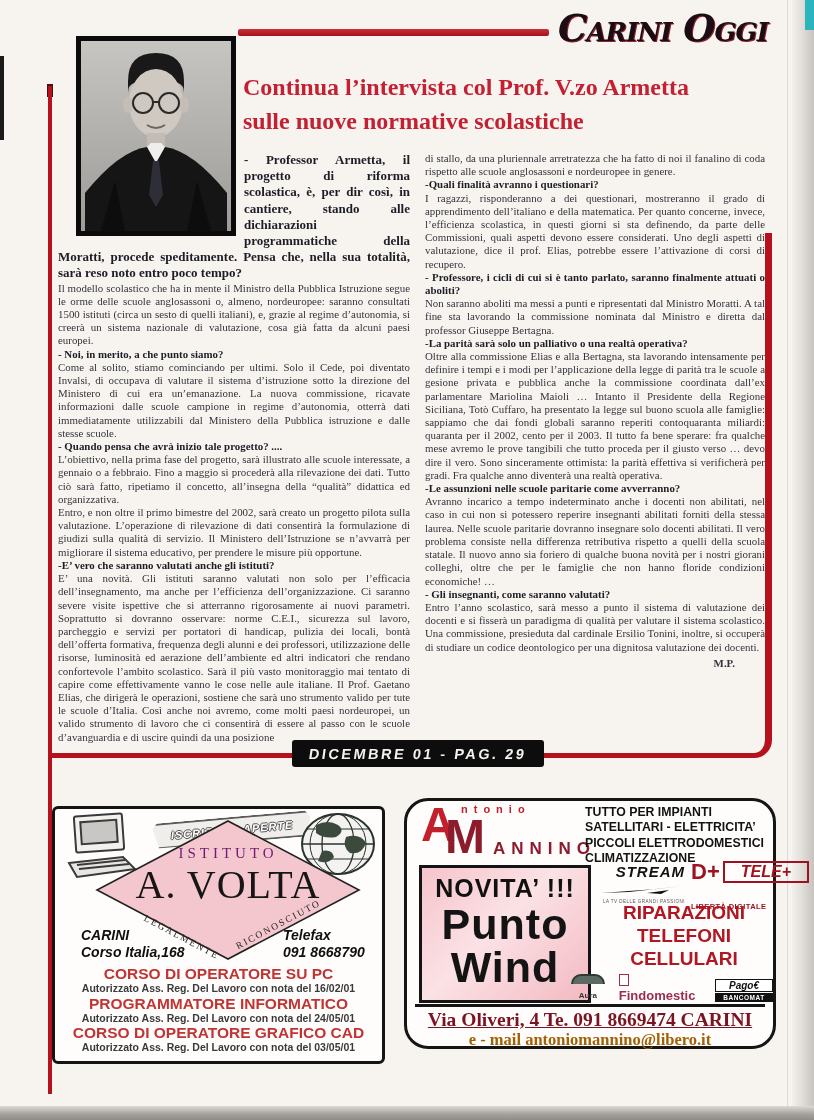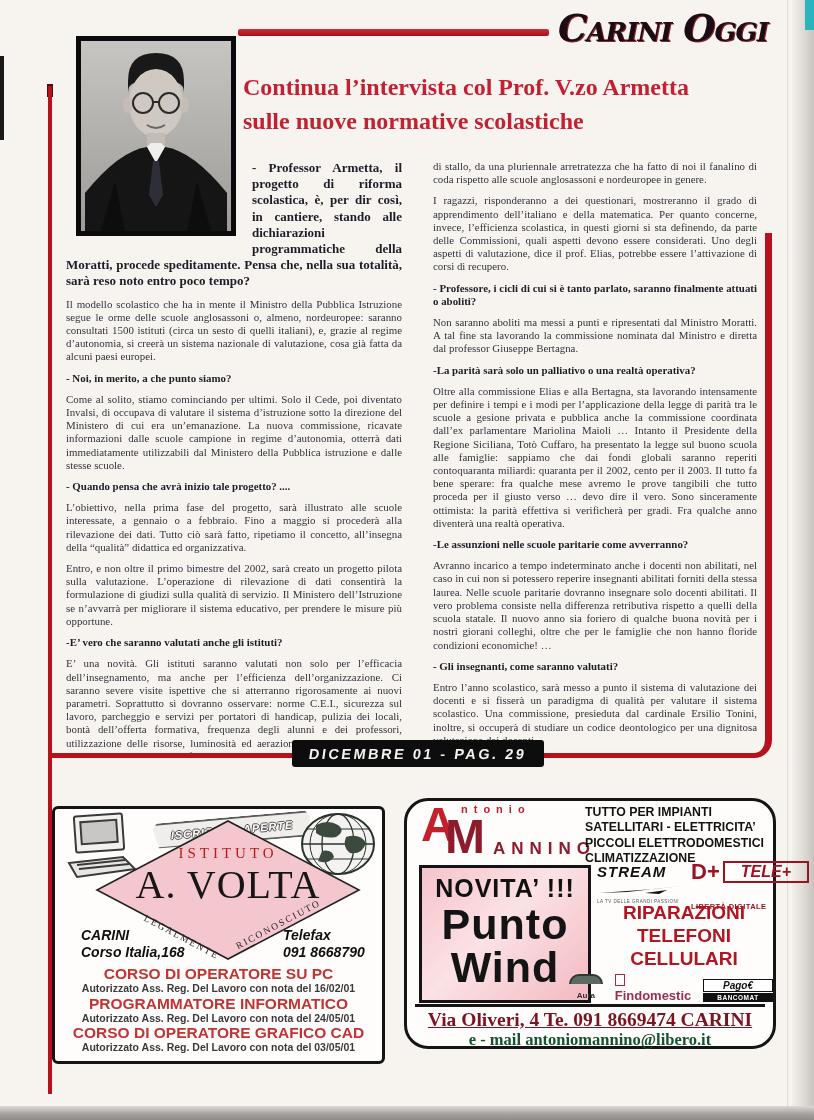--- a/index.html
+++ b/index.html
@@ -44,21 +44,21 @@
   
   .photo{left:76px;top:36px;width:160px;height:200px;border:5px solid #0b0b0b;
     box-sizing:border-box;background:#b7b5b2;}
   .photo svg{display:block;width:100%;height:100%;}
 
   
   .columns{left:58px;top:152px;width:707px;height:601px;display:flex;gap:15px;overflow:hidden;}
   .col{overflow:hidden;}
   .col-left{width:352px;}
   .col-right{width:340px;}
-  .col p{margin:8px;text-align:justify;font-size:10.9px;line-height:13.2px;color:#33333c;}
+  .col p{margin:0;text-align:justify;font-size:10.9px;line-height:13.2px;color:#33333c;}
   .col p.q{font-weight:bold;color:#1d1d26;}
   .col p.intro{font-size:13px;line-height:16.2px;font-weight:bold;color:#1d1d26;}
   .float-spacer{float:left;width:186px;height:86px;}
   .col p.closing{font-style:italic;}
   .col p.sig{text-align:right;font-weight:bold;padding-right:30px;margin-top:3px;}
 
   
   .footer-banner{left:292px;top:740px;width:252px;height:27px;background:#0d0d0d;
     border-radius:3px;z-index:4;display:flex;align-items:center;justify-content:center;}
   .footer-banner span{color:#f4f2ee;font-family:"Liberation Sans",sans-serif;
@@ -73,21 +73,21 @@
   .volta-banner{left:98px;top:8px;width:158px;height:22px;transform:rotate(-5deg);
     background:#f0eeea;border-top:2px solid #5a5a5a;border-bottom:2px solid #5a5a5a;
     display:flex;align-items:center;justify-content:center;
     clip-path:polygon(0 20%,3% 0,97% 0,100% 25%,98% 100%,3% 95%);}
   .volta-banner span{font-family:"Liberation Sans",sans-serif;font-weight:bold;font-style:italic;
     font-size:11px;letter-spacing:1px;color:#fff;
     text-shadow:-1px 0 #555,1px 0 #555,0 -1px #555,0 1px #555;}
   .volta-globe{right:4px;top:2px;}
   .volta-diamond-svg{left:40px;top:10px;}
   .diamond-istituto{left:40px;top:36px;width:266px;text-align:center;
-    font-size:15px;letter-spacing:4px;color:#b91c1c;}
+    font-size:15px;letter-spacing:4px;color:#701a75;}
   .diamond-name{left:40px;top:52px;width:266px;text-align:center;
     font-size:40px;font-weight:500;letter-spacing:1px;color:#161616;
     font-family:"Liberation Serif",serif;}
   .diamond-leg{left:92px;top:104px;transform:rotate(28deg);transform-origin:left top;
     font-size:9.5px;letter-spacing:2px;color:#2a2a2a;}
   .diamond-ric{left:184px;top:132px;transform:rotate(-28deg);transform-origin:left bottom;
     font-size:9.5px;letter-spacing:2px;color:#2a2a2a;}
   .volta-addr{font-family:"Liberation Sans",sans-serif;font-weight:bold;font-style:italic;
     font-size:14px;line-height:17px;color:#101010;}
   .volta-addr-l{left:26px;top:118px;}
@@ -110,21 +110,21 @@
     font-weight:bold;font-size:17px;letter-spacing:6px;color:#8c1c2c;}
   .services{left:178px;top:4px;width:190px;font-family:"Liberation Sans",sans-serif;
     font-weight:bold;font-size:12.3px;line-height:15.4px;color:#121212;}
   .novita{left:12px;top:64px;width:172px;height:138px;border:3px solid #141414;
     background:linear-gradient(135deg,#f6c3cb 0%,#fbe2e5 45%,#f3b9c2 100%);
     text-align:center;box-sizing:border-box;}
   .novita-h{font-family:"Liberation Sans",sans-serif;font-weight:bold;font-size:25px;
     color:#111;margin-top:6px;letter-spacing:1px;}
   .novita-big{font-family:"Liberation Sans",sans-serif;font-weight:bold;font-size:43px;
     line-height:43px;color:#141414;letter-spacing:1px;}
-  .stream{left:190px;top:62px;width:88px;text-align:left;}
+  .stream{left:190px;top:62px;width:88px;text-align:right;}
   .stream-name{font-family:"Liberation Sans",sans-serif;font-weight:bold;font-style:italic;
     font-size:15px;color:#111;letter-spacing:1px;}
   .stream-tag{font-family:"Liberation Sans",sans-serif;font-size:4.5px;color:#555;
     letter-spacing:.5px;margin-top:1px;}
   .dplus{left:284px;top:58px;width:84px;}
   .dplus-row{display:flex;align-items:center;gap:3px;}
   .dplus-d{font-family:"Liberation Sans",sans-serif;font-weight:bold;font-size:22px;color:#9e1120;}
   .dplus-tele{border:2px solid #9e1120;color:#9e1120;font-family:"Liberation Sans",sans-serif;
     font-weight:bold;font-style:italic;font-size:16px;padding:0 16px;}
   .dplus-tag{font-family:"Liberation Sans",sans-serif;font-weight:bold;font-size:7.5px;
@@ -135,28 +135,28 @@
   .partners{left:158px;top:172px;width:208px;display:flex;align-items:center;gap:8px;}
   .aura{text-align:center;width:46px;}
   .aura-arch{display:block;margin:0 auto;width:30px;height:8px;border:2px solid #2c3a34;
     border-bottom:none;border-radius:15px 15px 0 0;background:#5b6b63;}
   .aura-name{font-family:"Liberation Sans",sans-serif;font-size:8px;font-weight:bold;color:#333;}
   .findomestic{font-family:"Liberation Sans",sans-serif;font-weight:bold;font-size:13px;color:#9c2c50;}
   .findo-sym{display:inline-block;border:1.5px solid #9c2c50;width:8px;height:10px;
     margin-right:2px;vertical-align:-1px;}
   .pago{text-align:center;}
   .pago-top{display:inline-block;border:1.5px solid #111;font-family:"Liberation Sans",sans-serif;
-    font-weight:bold;font-style:italic;font-size:10px;color:#111;padding:0 19px;background:#fff;}
+    font-weight:bold;font-style:italic;font-size:10px;color:#111;padding:0 13px;background:#fff;}
   .pago-bottom{display:block;background:#111;color:#fff;font-family:"Liberation Sans",sans-serif;
     font-weight:bold;font-size:6.5px;padding:1px 2px;letter-spacing:.5px;}
   .mannino-divider{left:8px;right:8px;top:203px;height:3px;background:#141414;}
   .mannino-addr1{left:0;right:0;top:208px;text-align:center;font-family:"Liberation Serif",serif;
     font-weight:bold;font-size:19.5px;color:#7c1322;text-decoration:underline;}
   .mannino-addr2{left:0;right:0;top:229px;text-align:center;font-family:"Liberation Serif",serif;
-    font-weight:bold;font-size:16.5px;color:#14532d;}
+    font-weight:bold;font-size:16.5px;color:#a16207;}
 </style>
 </head>
 <body>
 
 <div class="abs edge-line"></div>
 <div class="abs edge-right"></div>
 <div class="abs edge-bottom"></div>
 <div class="abs corner-cyan"></div>
 <div class="abs mark-black-left"></div>
 
@@ -207,20 +207,21 @@
     <p class="q">- Noi, in merito, a che punto siamo?</p>
     <p>Come al solito, stiamo cominciando per ultimi. Solo il Cede, poi diventato Invalsi, di occupava di valutare il sistema d’istruzione sotto la direzione del Ministero di cui era un’emanazione. La nuova commissione, ricavate informazioni dalle scuole campione in regime d’autonomia, otterrà dati immediatamente utilizzabili dal Ministero della Pubblica istruzione e dalle stesse scuole.</p>
     <p class="q">- Quando pensa che avrà inizio tale progetto? ....</p>
     <p>L’obiettivo, nella prima fase del progetto, sarà illustrato alle scuole interessate, a gennaio o a febbraio. Fino a maggio si procederà alla rilevazione dei dati. Tutto ciò sarà fatto, ripetiamo il concetto, all’insegna della “qualità” didattica ed organizzativa.</p>
     <p>Entro, e non oltre il primo bimestre del 2002, sarà creato un progetto pilota sulla valutazione. L’operazione di rilevazione di dati consentirà la formulazione di giudizi sulla qualità di servizio. Il Ministero dell’Istruzione se n’avvarrà per migliorare il sistema educativo, per prendere le misure più opportune.</p>
     <p class="q">-E’ vero che saranno valutati anche gli istituti?</p>
     <p>E’ una novità. Gli istituti saranno valutati non solo per l’efficacia dell’insegnamento, ma anche per l’efficienza dell’organizzazione. Ci saranno severe visite ispettive che si atterranno rigorosamente ai nuovi parametri. Soprattutto si dovranno osservare: norme C.E.I., sicurezza sul lavoro, parcheggio e servizi per portatori di handicap, pulizia dei locali, bontà dell’offerta formativa, frequenza degli alunni e dei professori, utilizzazione delle risorse, luminosità ed aerazione dell’ambiente ed altri indicatori che rendano confortevole l’ambito scolastico. Sarà il più vasto monitoraggio mai tentato di capire come effettivamente vanno le cose nelle aule italiane. Il Prof. Gaetano Elias, che dirigerà le operazioni, sostiene che sarà uno strumento valido per tute le scuole d’Italia. Così anche noi avremo, come molti paesi nordeuropei, un valido strumento di lavoro che ci consentirà di essere al passo con le scuole d’avanguardia e di uscire quindi da una posizione</p>
   </div>
   <div class="col col-right">
     <p>di stallo, da una pluriennale arretratezza che ha fatto di noi il fanalino di coda rispetto alle scuole anglosassoni e nordeuropee in genere.</p>
+    <p class="q">-Quali finalità avranno i questionari?</p>
     <p>I ragazzi, risponderanno a dei questionari, mostreranno il grado di apprendimento dell’italiano e della matematica. Per quanto concerne, invece, l’efficienza scolastica, in questi giorni si sta definendo, da parte delle Commissioni, quali aspetti devono essere considerati. Uno degli aspetti di valutazione, dice il prof. Elias, potrebbe essere l’attivazione di corsi di recupero.</p>
     <p class="q">- Professore, i cicli di cui si è tanto parlato, saranno finalmente attuati o aboliti?</p>
     <p>Non saranno aboliti ma messi a punti e ripresentati dal Ministro Moratti. A tal fine sta lavorando la commissione nominata dal Ministro e diretta dal professor Giuseppe Bertagna.</p>
     <p class="q">-La parità sarà solo un palliativo o una realtà operativa?</p>
     <p>Oltre alla commissione Elias e alla Bertagna, sta lavorando intensamente per definire i tempi e i modi per l’applicazione della legge di parità tra le scuole a gesione privata e pubblica anche la commissione coordinata dall’ex parlamentare Mariolina Maioli … Intanto il Presidente della Regione Siciliana, Totò Cuffaro, ha presentato la legge sul buono scuola alle famiglie: sappiamo che dai fondi globali saranno reperiti contoquaranta miliardi: quaranta per il 2002, cento per il 2003. Il tutto fa bene sperare: fra qualche mese avremo le prove tangibili che tutto proceda per il giusto verso … devo dire il vero. Sono sinceramente ottimista: la parità effettiva si verificherà per gradi. Fra qualche anno diventerà una realtà operativa.</p>
     <p class="q">-Le assunzioni nelle scuole paritarie come avverranno?</p>
     <p>Avranno incarico a tempo indeterminato anche i docenti non abilitati, nel caso in cui non si potessero reperire insegnanti abilitati forniti della stessa laurea. Nelle scuole paritarie dovranno insegnare solo docenti abilitati. Il vero problema consiste nella differenza retributiva rispetto a quelli della scuola statale. Il nuovo anno sia foriero di qualche buona novità per i nostri giorani colleghi, oltre che per le famiglie che non hanno floride condizioni economiche! …</p>
     <p class="q">- Gli insegnanti, come saranno valutati?</p>
     <p>Entro l’anno scolastico, sarà messo a punto il sistema di valutazione dei docenti e si fisserà un paradigma di qualità per valutare il sistema scolastico. Una commissione, presieduta dal cardinale Ersilio Tonini, inoltre, si occuperà di studiare un codice deontologico per una dignitosa valutazione dei docenti.</p>
     <p class="sig">M.P.</p>

